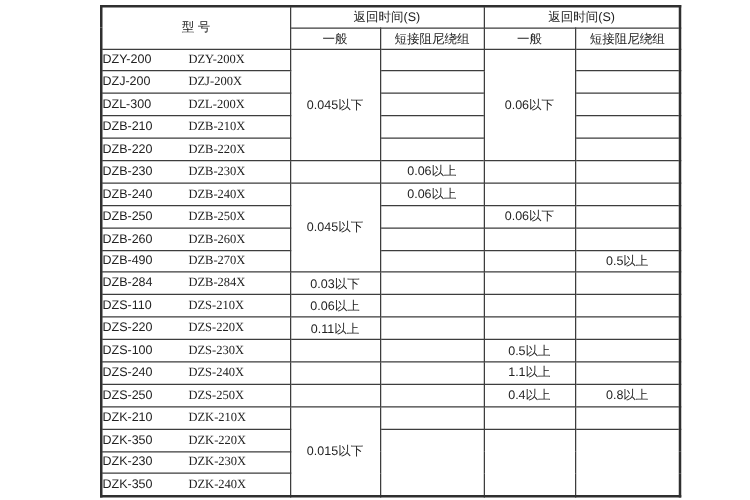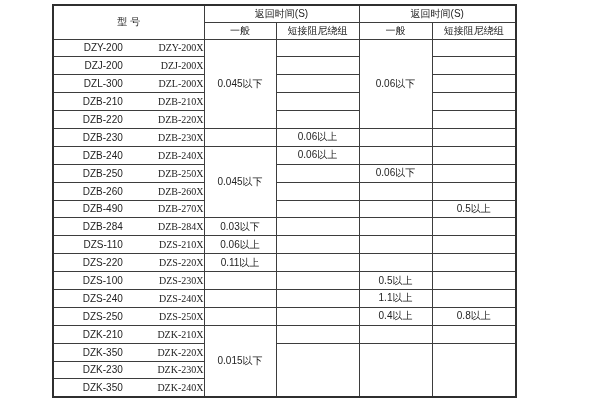--- a/index.html
+++ b/index.html
@@ -1,38 +1,38 @@
 <!DOCTYPE html>
 <html><head>
 <meta charset="utf-8">
 <style>
   html,body{margin:0;padding:0;background:#ffffff;width:600px;height:400px;overflow:hidden;}
   body{font-family:"Liberation Sans","DejaVu Sans",sans-serif;color:#222222;}
   .spec-table{
-    position:absolute;left:52px;top:4px;
+    position:absolute;left:80px;top:4px;
     border-collapse:collapse;table-layout:fixed;
     width:463px;
     border:2px solid #2f2f2f;
     background:#ffffff;
   }
   .spec-table td,.spec-table th{
     border:1px solid #3d3d3d;
     font-size:10px;
     font-weight:normal;
     text-align:center;
     vertical-align:middle;
     padding:0;
     overflow:hidden;
     white-space:nowrap;
   }
   thead tr{height:17px;}
   tbody tr{height:17.9px;}
   td.model{padding:0;}
   td.model .pair{display:flex;width:100%;}
-  td.model .pair span{display:block;text-align:right;}
+  td.model .pair span{display:block;text-align:left;}
   td.model .pair .a{flex:0 0 46%;}
   td.model .pair .b{flex:0 0 54%;font-family:Liberation Serif, serif;}
 </style>
 </head>
 <body>
 
 <table class="spec-table">
   <colgroup>
     <col style="width:151px">
       <col style="width:72px">

